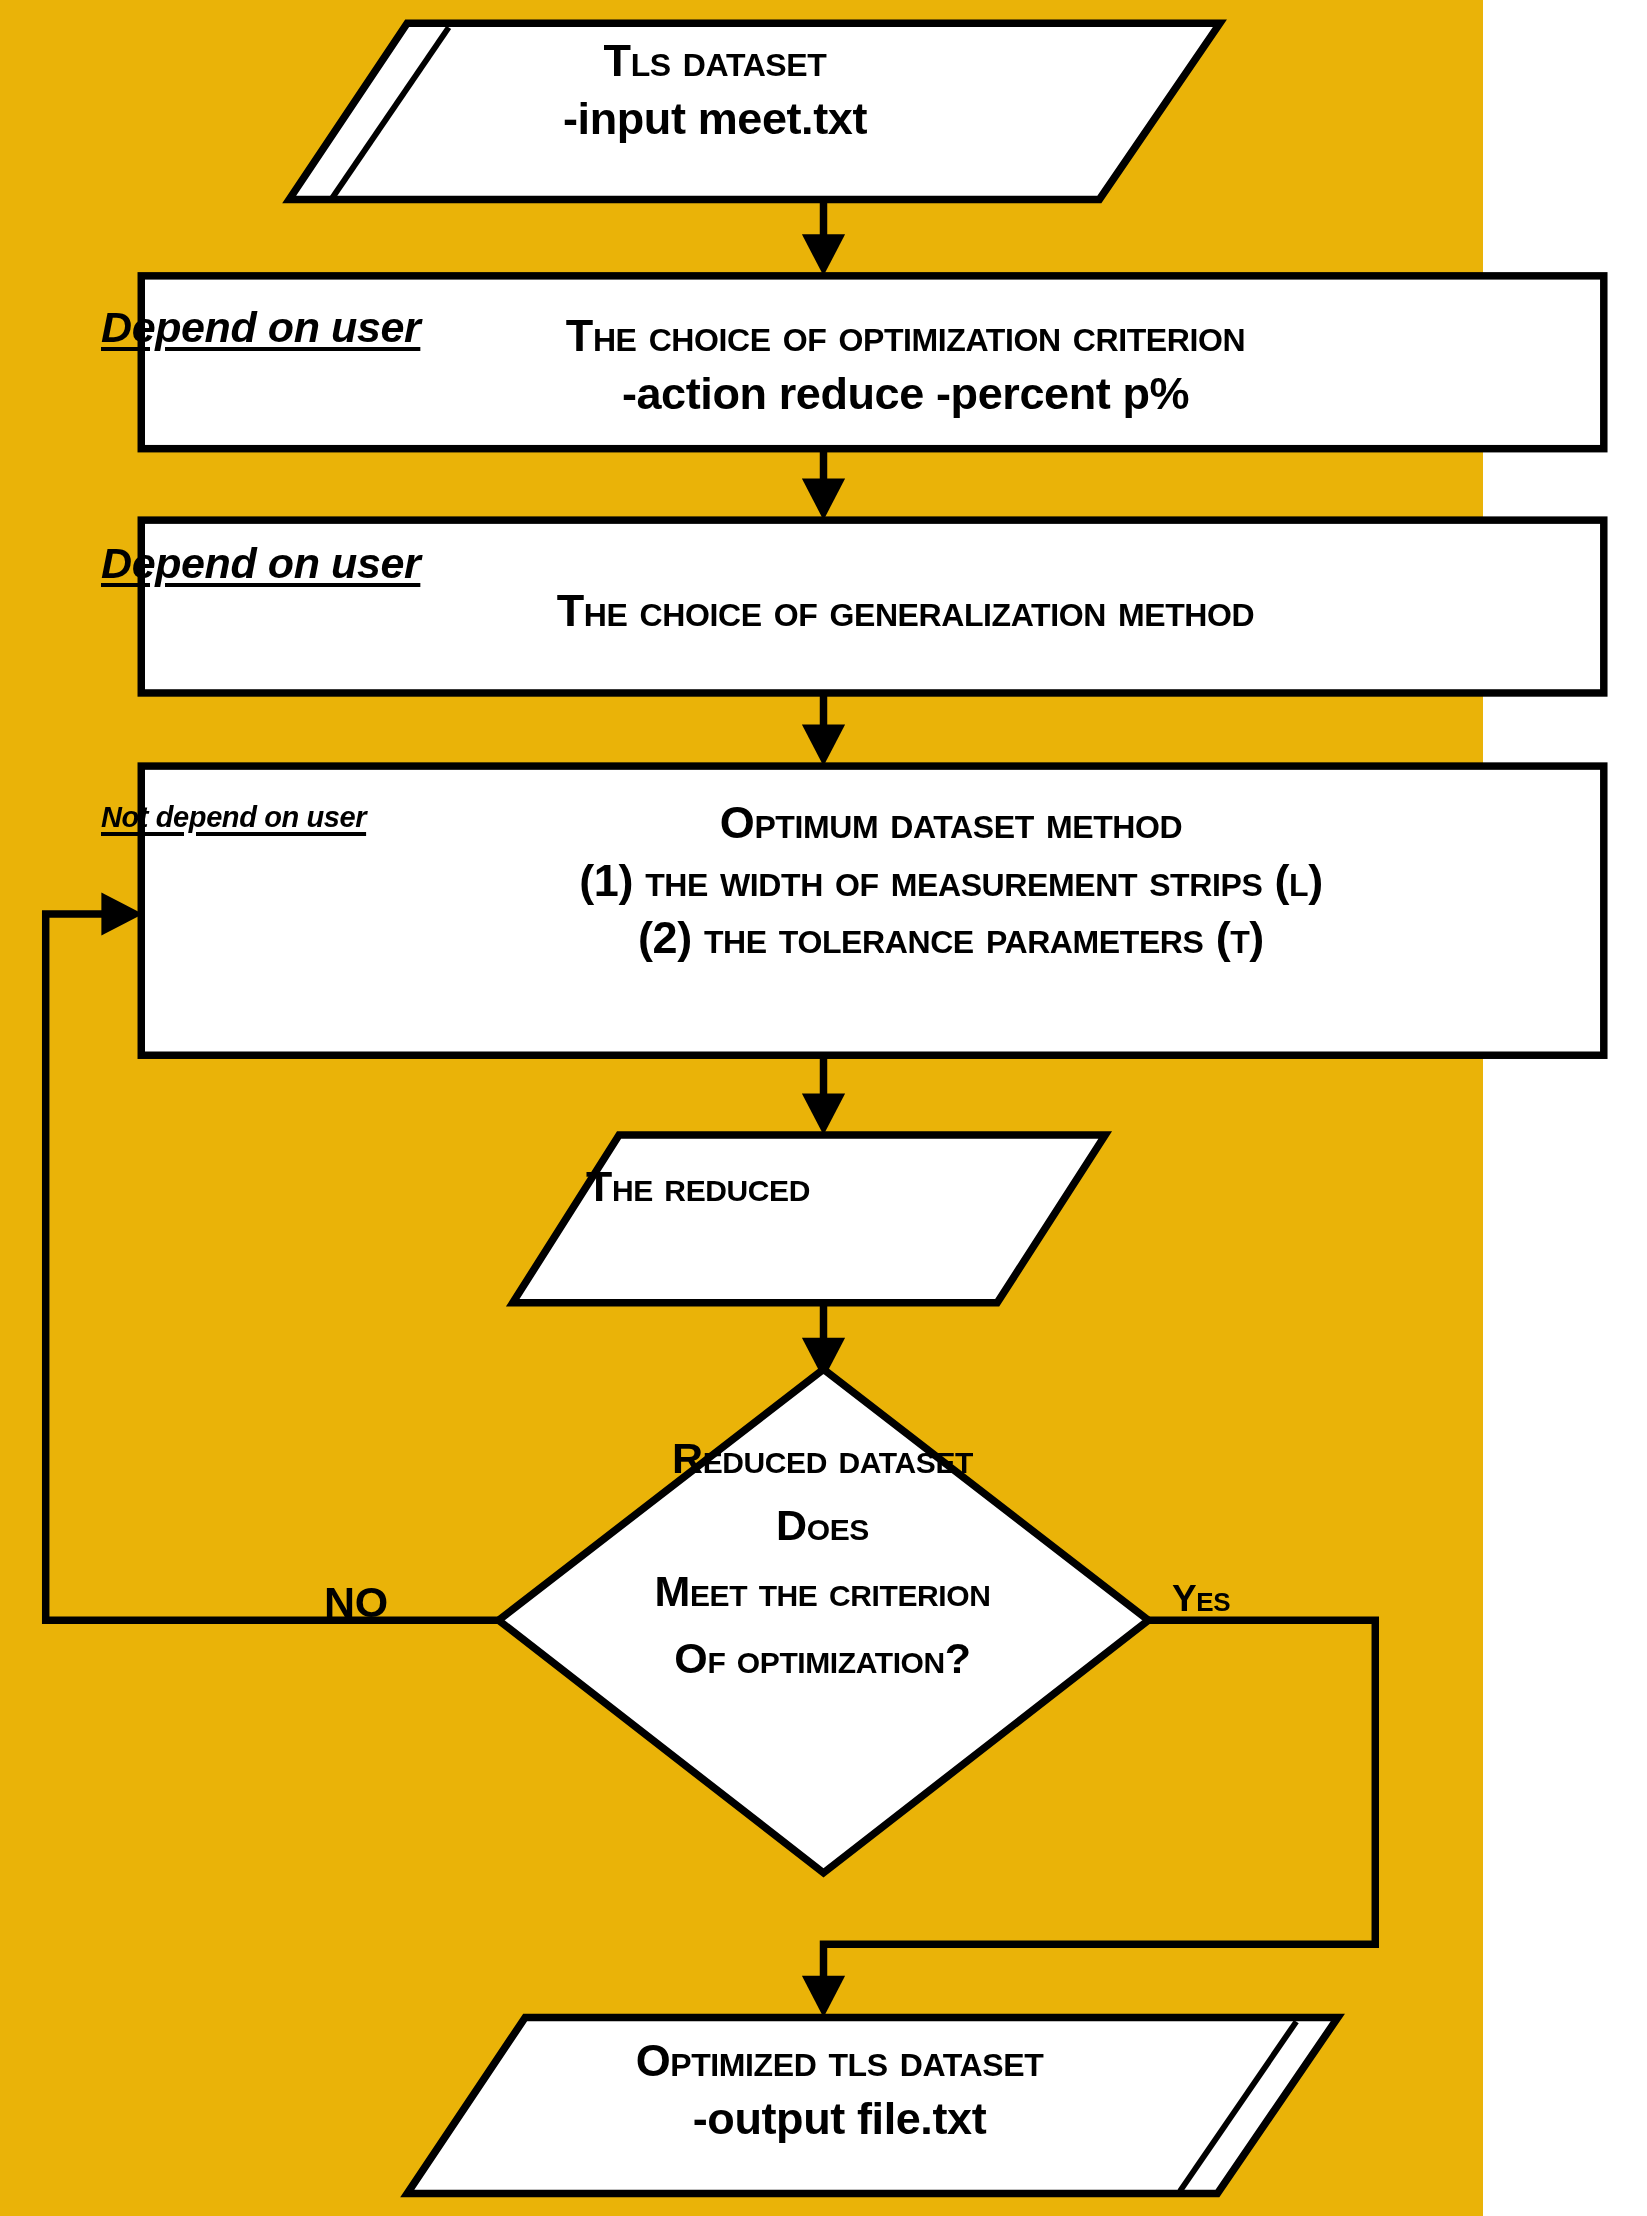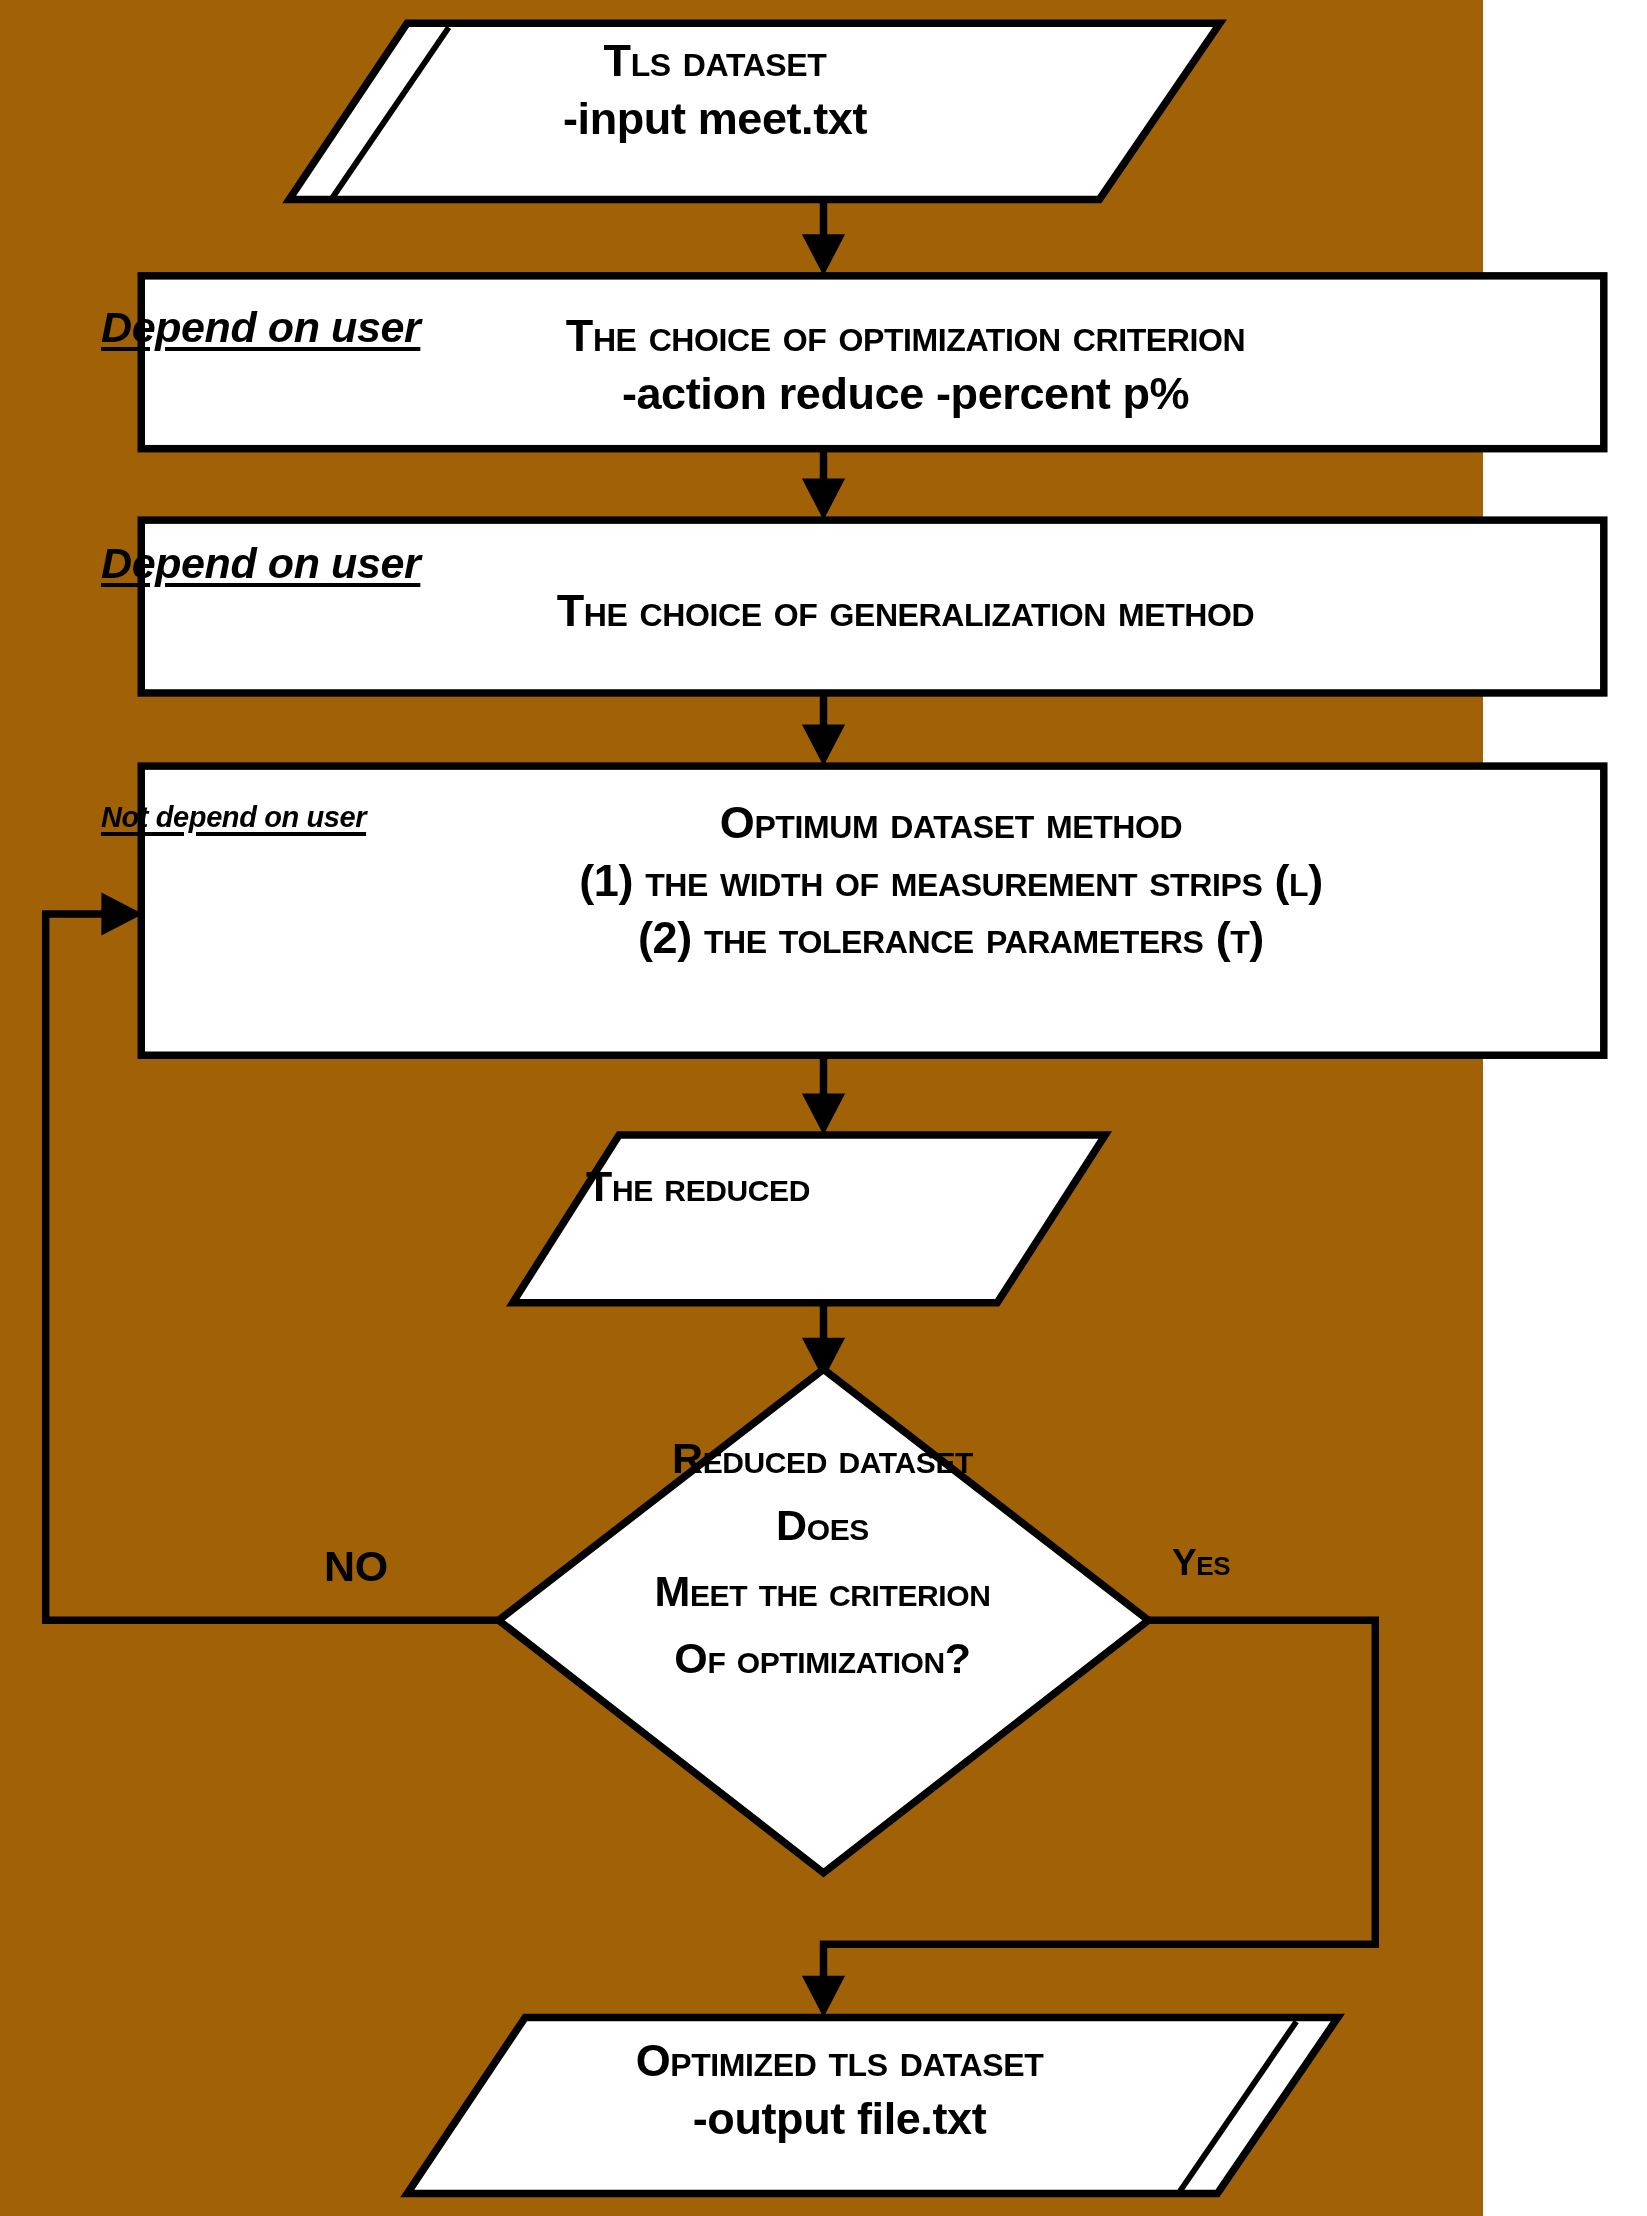--- a/index.html
+++ b/index.html
@@ -10,21 +10,21 @@
   body {
     font-family: "Liberation Sans", sans-serif;
     width: 1647px;
     height: 2216px;
     overflow: hidden;
   }
   #flow-root {
     position: relative;
     width: 1483px;
     height: 2216px;
-    background: #a16207;
+    background: #eab308;
   }
   svg.flow-canvas {
     position: absolute;
     left: 0;
     top: 0;
     width: 1647px;
     height: 2216px;
     display: block;
   }
   .shape-stroke {
@@ -80,20 +80,21 @@
     white-space: nowrap;
     letter-spacing: -0.4px;
   }
   .edge-label {
     position: absolute;
     font-family: "Liberation Sans", sans-serif;
     font-weight: bold;
     color: #000000;
     white-space: nowrap;
     letter-spacing: -0.4px;
+    margin-top: 36px;
   }
   
   .n-input-text   { left: 391px;  top: 32px;   width: 648px; font-size: 45px; }
   .n-box1-text    { left: 465px;  top: 307px;  width: 881px; font-size: 45px; }
   .n-box2-text    { left: 465px;  top: 582px;  width: 881px; font-size: 45px; }
   .n-box3-text    { left: 411px;  top: 794px;  width: 1080px; font-size: 45px; }
   .n-reduced-text { left: 407px;  top: 1155px; width: 582px; font-size: 43px; line-height: 1.45; }
   .n-decision-text{ left: 490px;  top: 1425px; width: 665px; font-size: 43px; line-height: 1.55; }
   .n-output-text  { left: 399px;  top: 2032px; width: 881px; font-size: 45px; text-align: center; }
 

